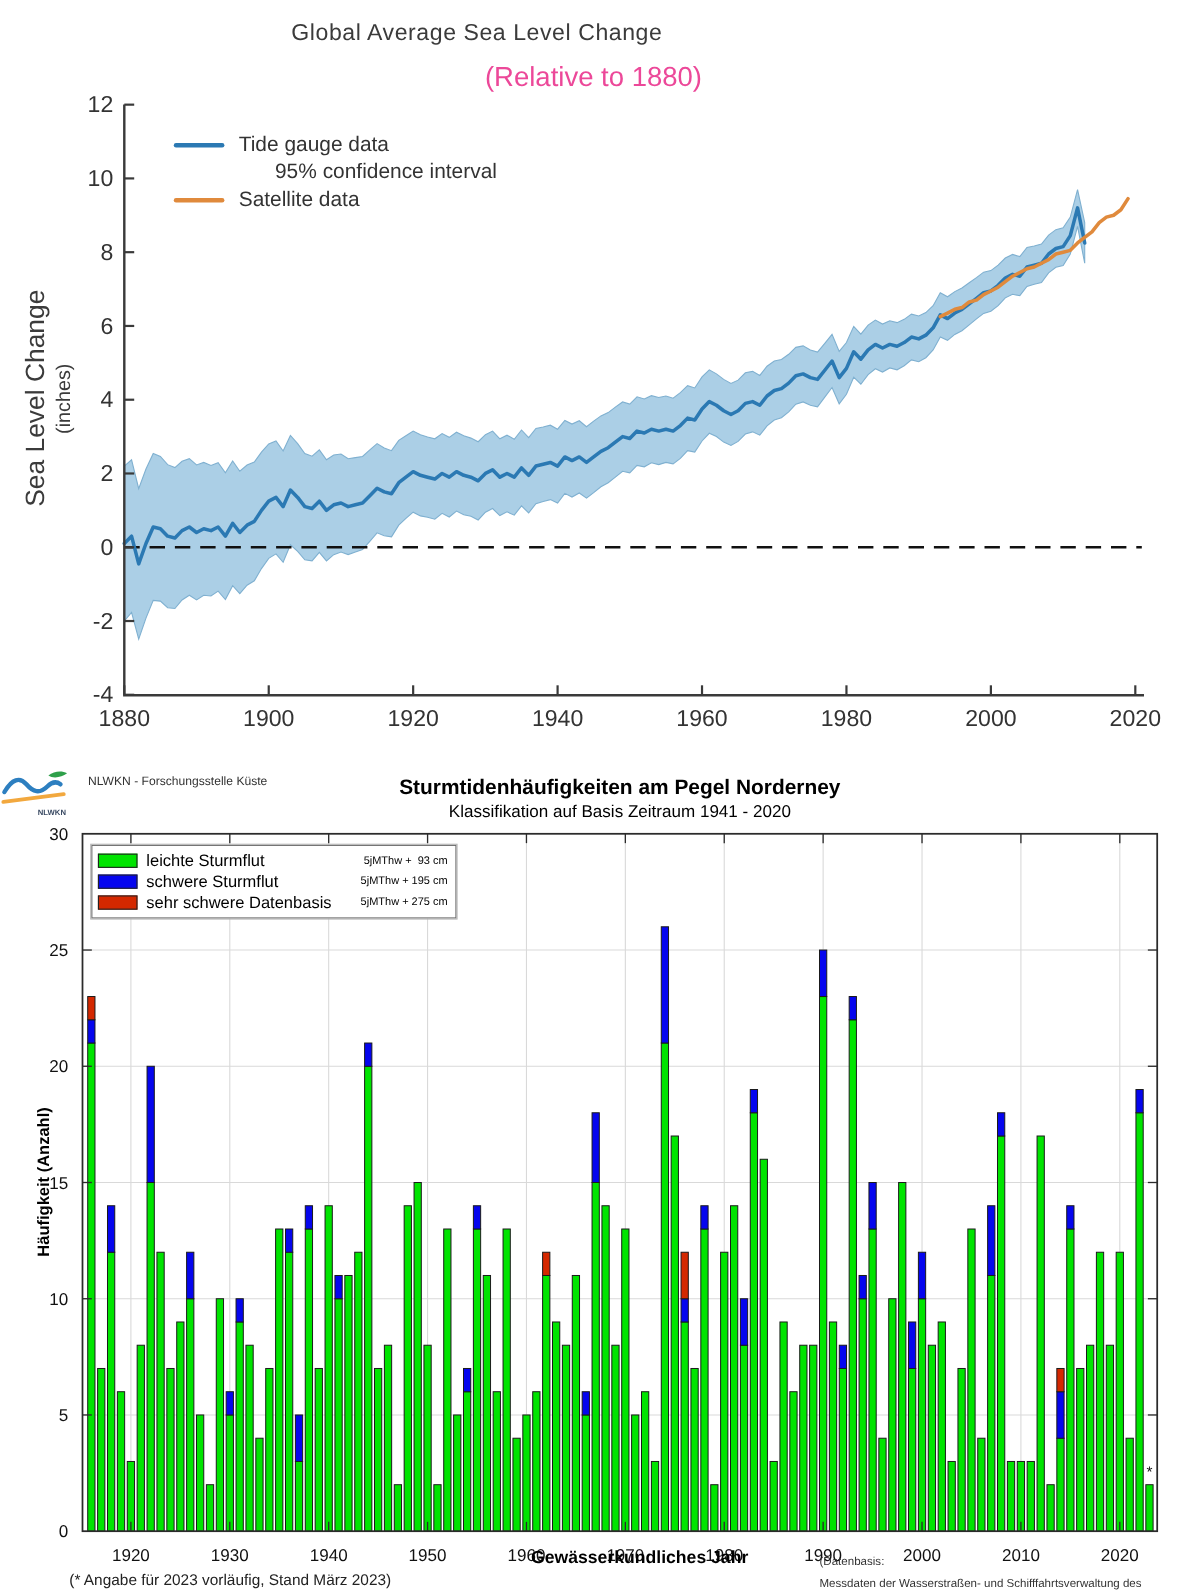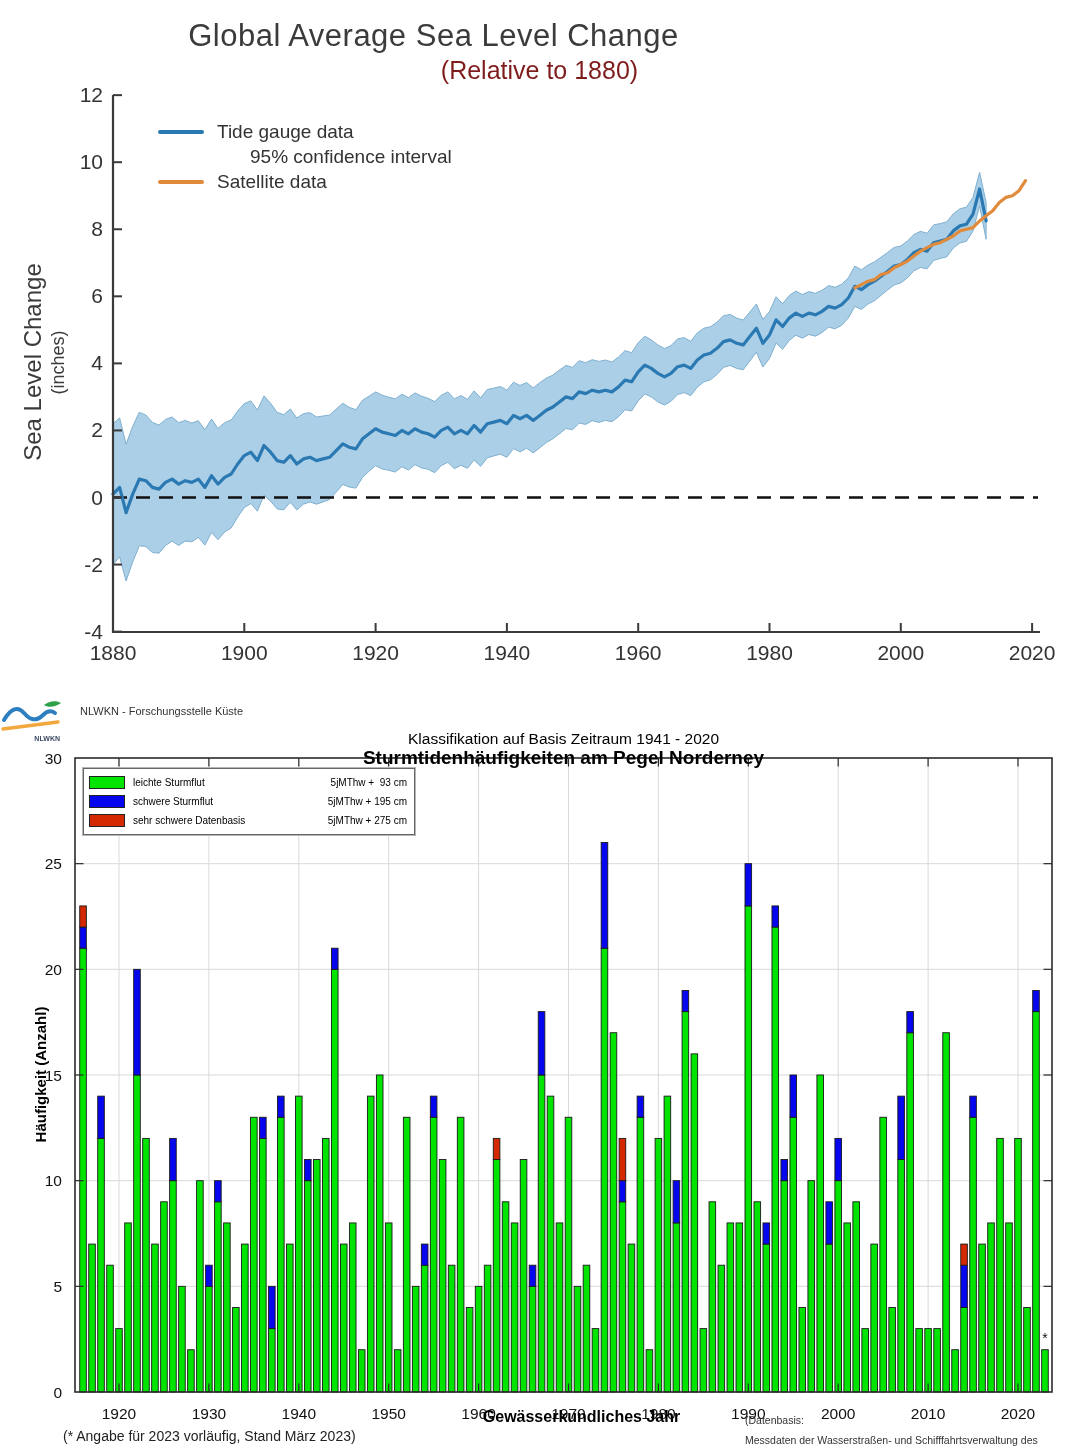--- a/index.html
+++ b/index.html
@@ -3,44 +3,44 @@
 <meta charset="utf-8">
 <style>
   html,body{margin:0;padding:0;background:#fff;}
   .page{position:relative;width:1079px;height:1449px;background:#ffffff;overflow:hidden;
         font-family:"Liberation Sans", sans-serif;}
   section{position:absolute;left:0;width:1079px;}
   .top-sec{top:0;height:680px;}
   .bot-sec{top:680px;height:769px;}
   svg{position:absolute;left:0;top:0;}
   .tc-title{position:absolute;left:0;top:18px;width:867px;text-align:center;
-            font-size:31px;color:#3b3b3b;letter-spacing:0.5px;}
+            font-size:21px;color:#3b3b3b;letter-spacing:0.5px;}
   .tc-subtitle{position:absolute;left:0;top:56px;width:1079px;text-align:center;
-            font-size:25px;color:#7f1d1d;}
+            font-size:25px;color:#ec4899;}
   .tc-ylabel{position:absolute;left:-117px;top:348px;width:300px;text-align:center;
             font-size:24px;color:#3b3b3b;transform:rotate(-90deg);}
   .tc-ylabel2{position:absolute;left:-92px;top:352px;width:300px;text-align:center;
             font-size:18px;color:#3b3b3b;transform:rotate(-90deg);}
   .tc-legend{position:absolute;left:158px;top:119px;font-size:19px;color:#333;}
   .tc-lrow{display:flex;align-items:center;height:25px;}
   .tc-sample{width:46px;margin-right:13px;flex:none;}
   .tc-line{height:4px;border-radius:2px;}
   .tc-band{height:16px;border:1.5px solid #5c94bc;box-sizing:border-box;}
   .tc-indent{margin-left:92px;}
   .bc-header-left{position:absolute;left:80px;top:25px;font-size:11px;color:#333;}
   .bc-title{position:absolute;left:75px;top:26px;width:977px;text-align:center;
-            font-size:19px;font-weight:bold;color:#000;margin-top:41px;}
+            font-size:19px;font-weight:bold;color:#000;}
   .bc-subtitle{position:absolute;left:75px;top:50px;width:977px;text-align:center;
             font-size:15.5px;color:#000;}
   .bc-logo{position:absolute;right:16px;top:16px;width:64px;height:52px;}
   .bc-legend{position:absolute;left:83px;top:88px;width:318px;background:#fff;
             border:1.5px solid #666;outline:1px solid #b5b5b5;padding:4px 7px 4px 5px;}
   .bl-row{display:flex;align-items:center;height:19px;}
   .bl-swatch{width:36px;height:13px;border:1px solid #222;margin-right:8px;flex:none;box-sizing:border-box;}
-  .bl-label{font-size:10px;color:#000;text-align:center;}
+  .bl-label{font-size:15px;color:#000;text-align:center;}
   .bl-thr{margin-left:auto;font-size:10px;color:#000;white-space:pre;}
   .bc-ylabel{position:absolute;left:-110px;top:386px;width:300px;text-align:center;
             font-size:15px;font-weight:bold;color:#000;transform:rotate(-90deg);}
   .bc-xlabel{position:absolute;left:93px;top:728px;width:977px;text-align:center;
             font-size:16px;font-weight:bold;color:#000;}
   .bc-foot-left{position:absolute;left:63px;top:748px;font-size:14px;color:#222;}
   .bc-foot-right{position:absolute;left:745px;top:730px;font-size:10.5px;color:#333;line-height:20px;}
 </style>
 </head>
 <body>

